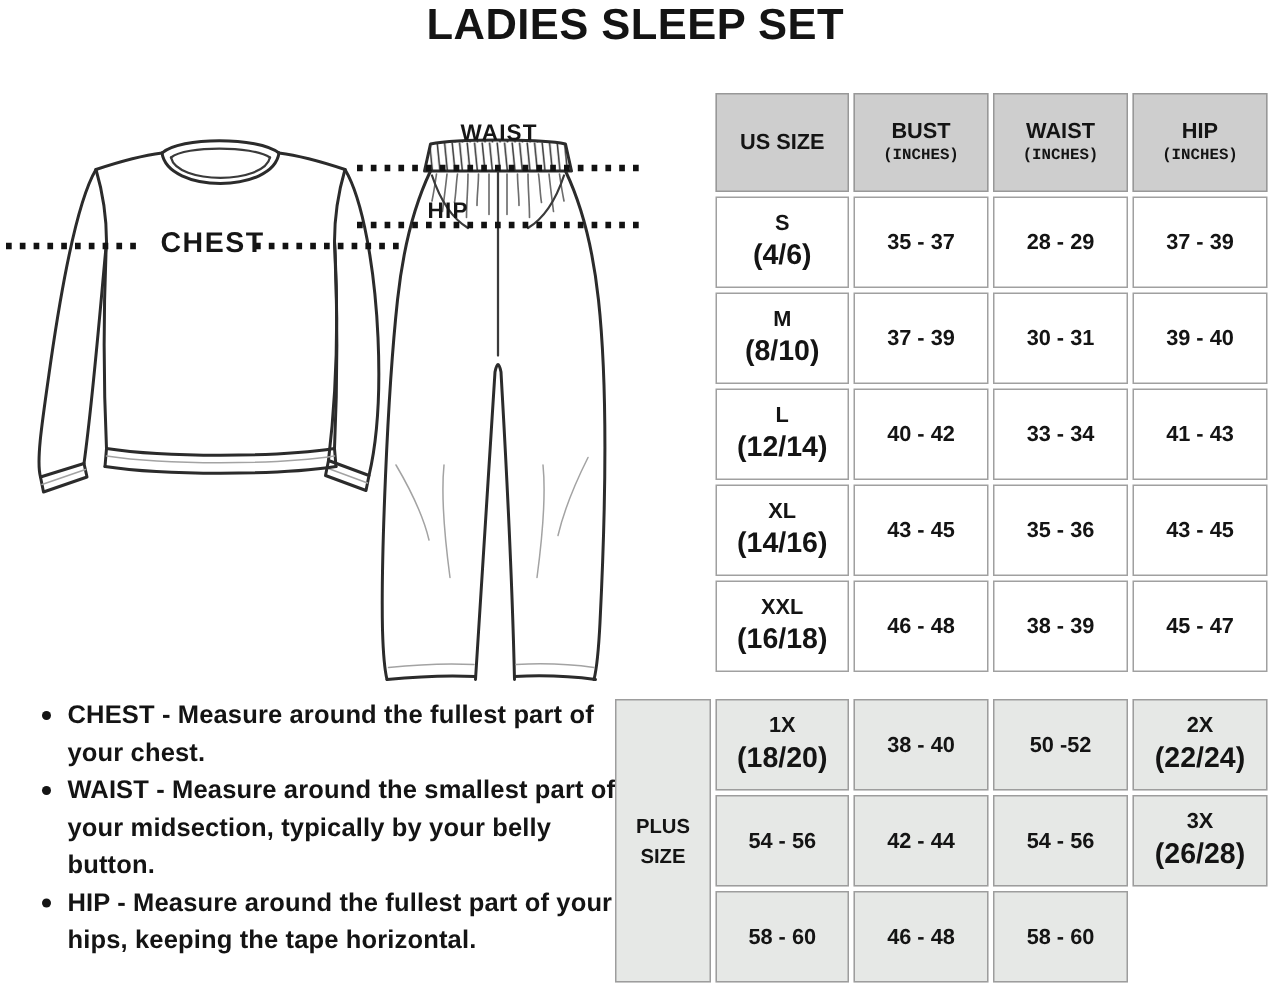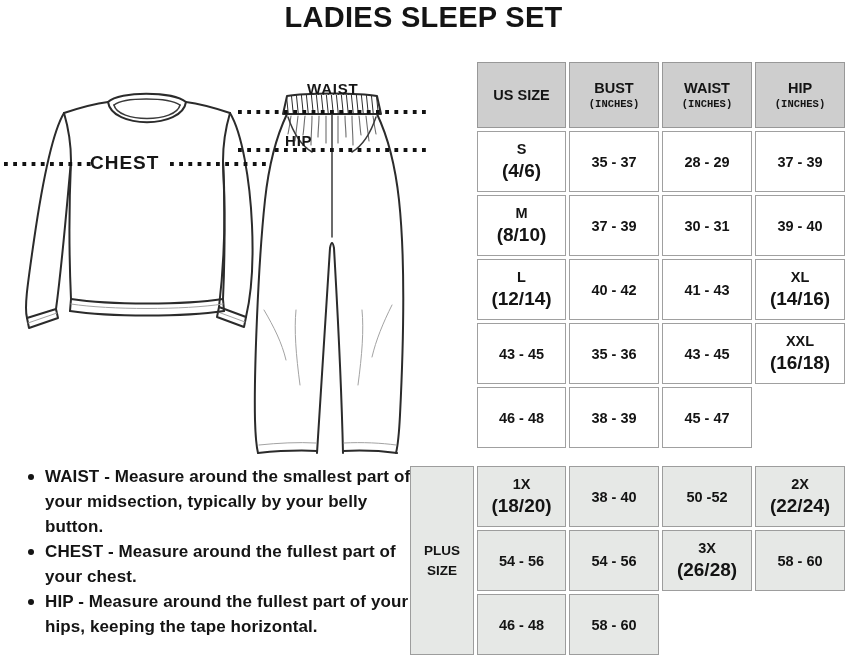--- a/index.html
+++ b/index.html
@@ -11,21 +11,21 @@
   
   .title {
     position:absolute; top:1px; left:0; width:100%;
     text-align:center; font-size:29px; font-weight:bold; letter-spacing:0.3px;
   }
 
   
   .figure { position:absolute; left:0; top:55px; width:460px; height:410px; }
   .figure svg { position:absolute; left:0; top:0; }
   .lbl { position:absolute; font-weight:bold; color:#161616; }
-  .lbl-chest { left:90px; top:97px; font-size:19px; letter-spacing:1px; }
+  .lbl-chest { left:107px; top:97px; font-size:19px; letter-spacing:1px; }
   .lbl-waist { left:307px; top:25px; font-size:15px; letter-spacing:0.8px; }
   .lbl-hip   { left:285px; top:77px; font-size:15px; letter-spacing:0.8px; }
 
   .ln       { fill:none; stroke:#2b2b2b; stroke-width:2;   stroke-linecap:round; stroke-linejoin:round; }
   .ln-mid   { fill:none; stroke:#3a3a3a; stroke-width:1.5; stroke-linecap:round; }
   .ln-thin  { fill:none; stroke:#6d6d6d; stroke-width:1.1; stroke-linecap:round; }
   .ln-faint { fill:none; stroke:#a3a3a3; stroke-width:1;   stroke-linecap:round; }
   .dots     { fill:none; stroke:#121212; stroke-width:4.2; stroke-dasharray:3.8 5.4; }
   .band     { fill:url(#elastic); stroke:#2b2b2b; stroke-width:2; stroke-linejoin:round; }
 
@@ -150,25 +150,25 @@
     </svg>
 
     <div class="lbl lbl-chest">CHEST</div>
     <div class="lbl lbl-waist">WAIST</div>
     <div class="lbl lbl-hip">HIP</div>
   </div>
 
   <ul class="notes">
     <li>
       <span class="dot"></span>
-      <span>WAIST - Measure around the smallest part of your midsection, typically by your belly button.</span>
+      <span>CHEST - Measure around the fullest part of your chest.</span>
     </li>
     <li>
       <span class="dot"></span>
-      <span>CHEST - Measure around the fullest part of your chest.</span>
+      <span>WAIST - Measure around the smallest part of your midsection, typically by your belly button.</span>
     </li>
     <li>
       <span class="dot"></span>
       <span>HIP - Measure around the fullest part of your hips, keeping the tape horizontal.</span>
     </li>
   </ul>
 
   <div class="size-table">
     <div class="cell head">
       <span class="main">US SIZE</span>
@@ -215,20 +215,23 @@
       </div>
 
     <div class="cell">
       <span class="sz">L</span>
       <span class="alt">(12/14)</span>
     </div>
     <div class="cell">
         <span class="range">40 - 42</span>
       </div>
     <div class="cell">
+        <span class="range">33 - 34</span>
+      </div>
+    <div class="cell">
         <span class="range">41 - 43</span>
       </div>
 
     <div class="cell">
       <span class="sz">XL</span>
       <span class="alt">(14/16)</span>
     </div>
     <div class="cell">
         <span class="range">43 - 45</span>
       </div>
@@ -272,20 +275,23 @@
       </div>
 
     <div class="cell plus">
       <span class="sz">2X</span>
       <span class="alt">(22/24)</span>
     </div>
     <div class="cell plus">
         <span class="range">54 - 56</span>
       </div>
     <div class="cell plus">
+        <span class="range">42 - 44</span>
+      </div>
+    <div class="cell plus">
         <span class="range">54 - 56</span>
       </div>
 
     <div class="cell plus">
       <span class="sz">3X</span>
       <span class="alt">(26/28)</span>
     </div>
     <div class="cell plus">
         <span class="range">58 - 60</span>
       </div>

